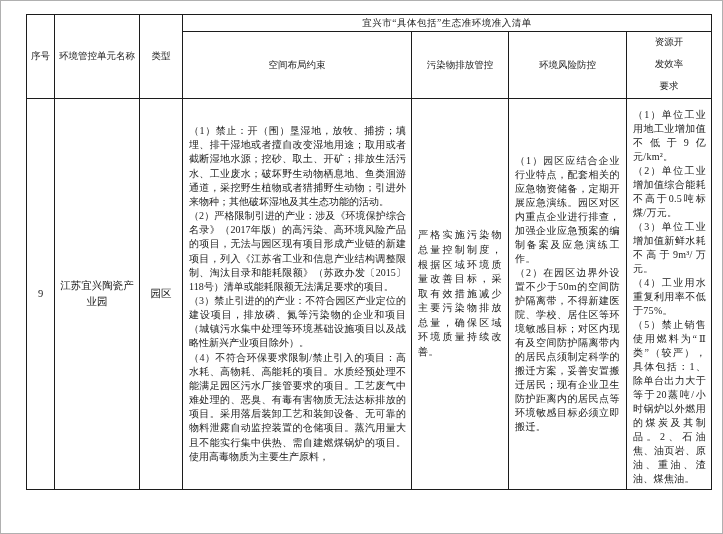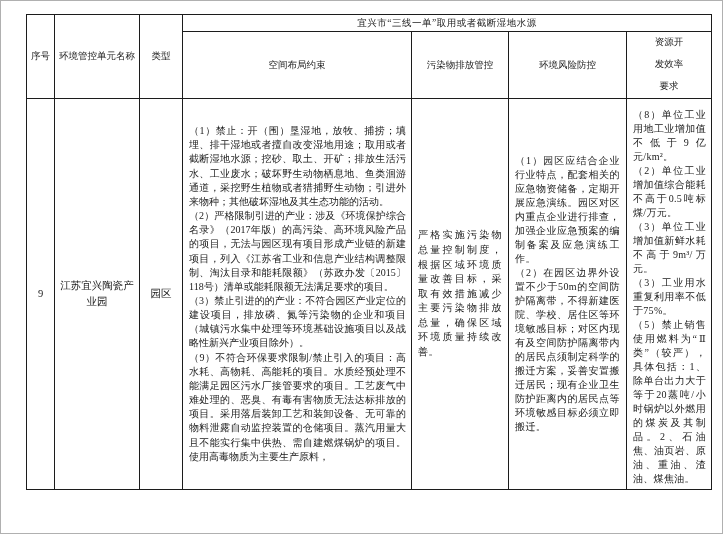--- a/index.html
+++ b/index.html
@@ -81,48 +81,48 @@
       <col style="width:229px">
         <col style="width:97px">
         <col style="width:118px">
         <col style="width:85px">
     </colgroup>
     <tbody>
       <tr class="hdr-top">
         <th class="th" rowspan="2">序号</th>
         <th class="th" rowspan="2" style="padding:0 4px;">环境管控单元名称</th>
         <th class="th" rowspan="2">类型</th>
-        <th class="th th-title" colspan="4">宜兴市“三线一单”取用或者截断湿地水源</th>
+        <th class="th th-title" colspan="4">宜兴市“具体包括”生态准环境准入清单</th>
       </tr>
       <tr class="hdr-sub">
         <th class="th">空间布局约束</th>
         <th class="th">污染物排放管控</th>
         <th class="th">环境风险防控</th>
         <th class="th th-resource">资源开发效率要求</th>
       </tr>
       <tr class="body-row">
         <td class="td-center">9</td>
         <td class="td-center" style="padding:0 3px;">江苏宜兴陶瓷产业园</td>
         <td class="td-center">园区</td>
         <td class="spatial">
             <p class="para">（1）禁止：开（围）垦湿地，放牧、捕捞；填埋、排干湿地或者擅自改变湿地用途；取用或者截断湿地水源；挖砂、取土、开矿；排放生活污水、工业废水；破坏野生动物栖息地、鱼类洄游通道，采挖野生植物或者猎捕野生动物；引进外来物种；其他破坏湿地及其生态功能的活动。</p>
             <p class="para">（2）严格限制引进的产业：涉及《环境保护综合名录》（2017年版）的高污染、高环境风险产品的项目，无法与园区现有项目形成产业链的新建项目，列入《江苏省工业和信息产业结构调整限制、淘汰目录和能耗限额》（苏政办发〔2015〕118号）清单或能耗限额无法满足要求的项目。</p>
             <p class="para">（3）禁止引进的的产业：不符合园区产业定位的建设项目，排放磷、氮等污染物的企业和项目（城镇污水集中处理等环境基础设施项目以及战略性新兴产业项目除外）。</p>
-            <p class="para">（9）不符合环保要求限制/禁止引入的项目：高水耗、高物耗、高能耗的项目。水质经预处理不能满足园区污水厂接管要求的项目。工艺废气中难处理的、恶臭、有毒有害物质无法达标排放的项目。采用落后装卸工艺和装卸设备、无可靠的物料泄露自动监控装置的仓储项目。蒸汽用量大且不能实行集中供热、需自建燃煤锅炉的项目。使用高毒物质为主要生产原料，</p>
+            <p class="para">（4）不符合环保要求限制/禁止引入的项目：高水耗、高物耗、高能耗的项目。水质经预处理不能满足园区污水厂接管要求的项目。工艺废气中难处理的、恶臭、有毒有害物质无法达标排放的项目。采用落后装卸工艺和装卸设备、无可靠的物料泄露自动监控装置的仓储项目。蒸汽用量大且不能实行集中供热、需自建燃煤锅炉的项目。使用高毒物质为主要生产原料，</p>
           </td>
         <td class="pollutant">
           <div class="para">严格实施污染物总量控制制度，根据区域环境质量改善目标，采取有效措施减少主要污染物排放总量，确保区域环境质量持续改善。</div>
         </td>
         <td class="risk">
             <p class="para">（1）园区应结合企业行业特点，配套相关的应急物资储备，定期开展应急演练。园区对区内重点企业进行排查，加强企业应急预案的编制备案及应急演练工作。</p>
             <p class="para">（2）在园区边界外设置不少于50m的空间防护隔离带，不得新建医院、学校、居住区等环境敏感目标；对区内现有及空间防护隔离带内的居民点须制定科学的搬迁方案，妥善安置搬迁居民；现有企业卫生防护距离内的居民点等环境敏感目标必须立即搬迁。</p>
           </td>
         <td class="resource">
-            <p class="para">（8）单位工业用地工业增加值不低于9亿元/km²。</p>
+            <p class="para">（1）单位工业用地工业增加值不低于9亿元/km²。</p>
             <p class="para">（2）单位工业增加值综合能耗不高于0.5吨标煤/万元。</p>
             <p class="para">（3）单位工业增加值新鲜水耗不高于9m³/万元。</p>
-            <p class="para">（3）工业用水重复利用率不低于75%。</p>
+            <p class="para">（4）工业用水重复利用率不低于75%。</p>
             <p class="para">（5）禁止销售使用燃料为“Ⅱ类”（较严），具体包括：1、除单台出力大于等于20蒸吨/小时锅炉以外燃用的煤炭及其制品。2、石油焦、油页岩、原油、重油、渣油、煤焦油。</p>
           </td>
       </tr>
     </tbody>
   </table>
 </div>
 
 </body></html>

